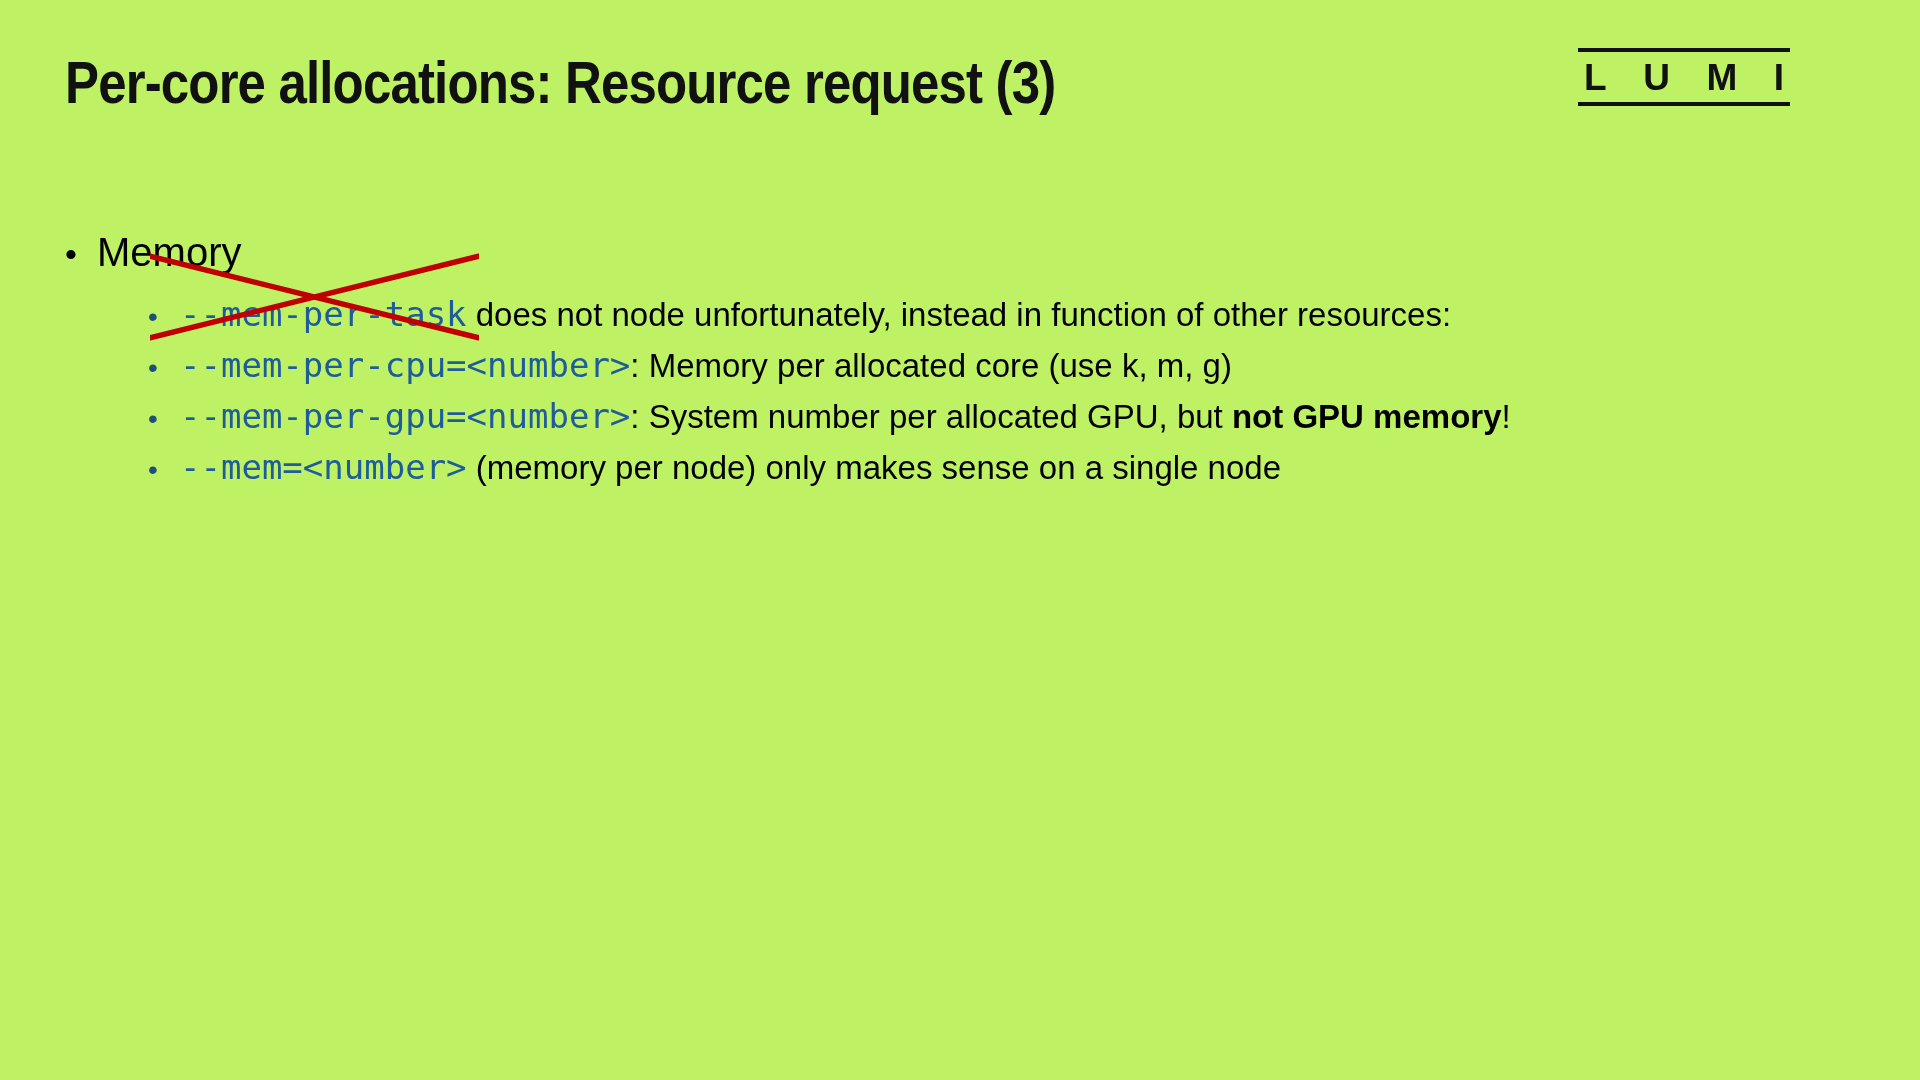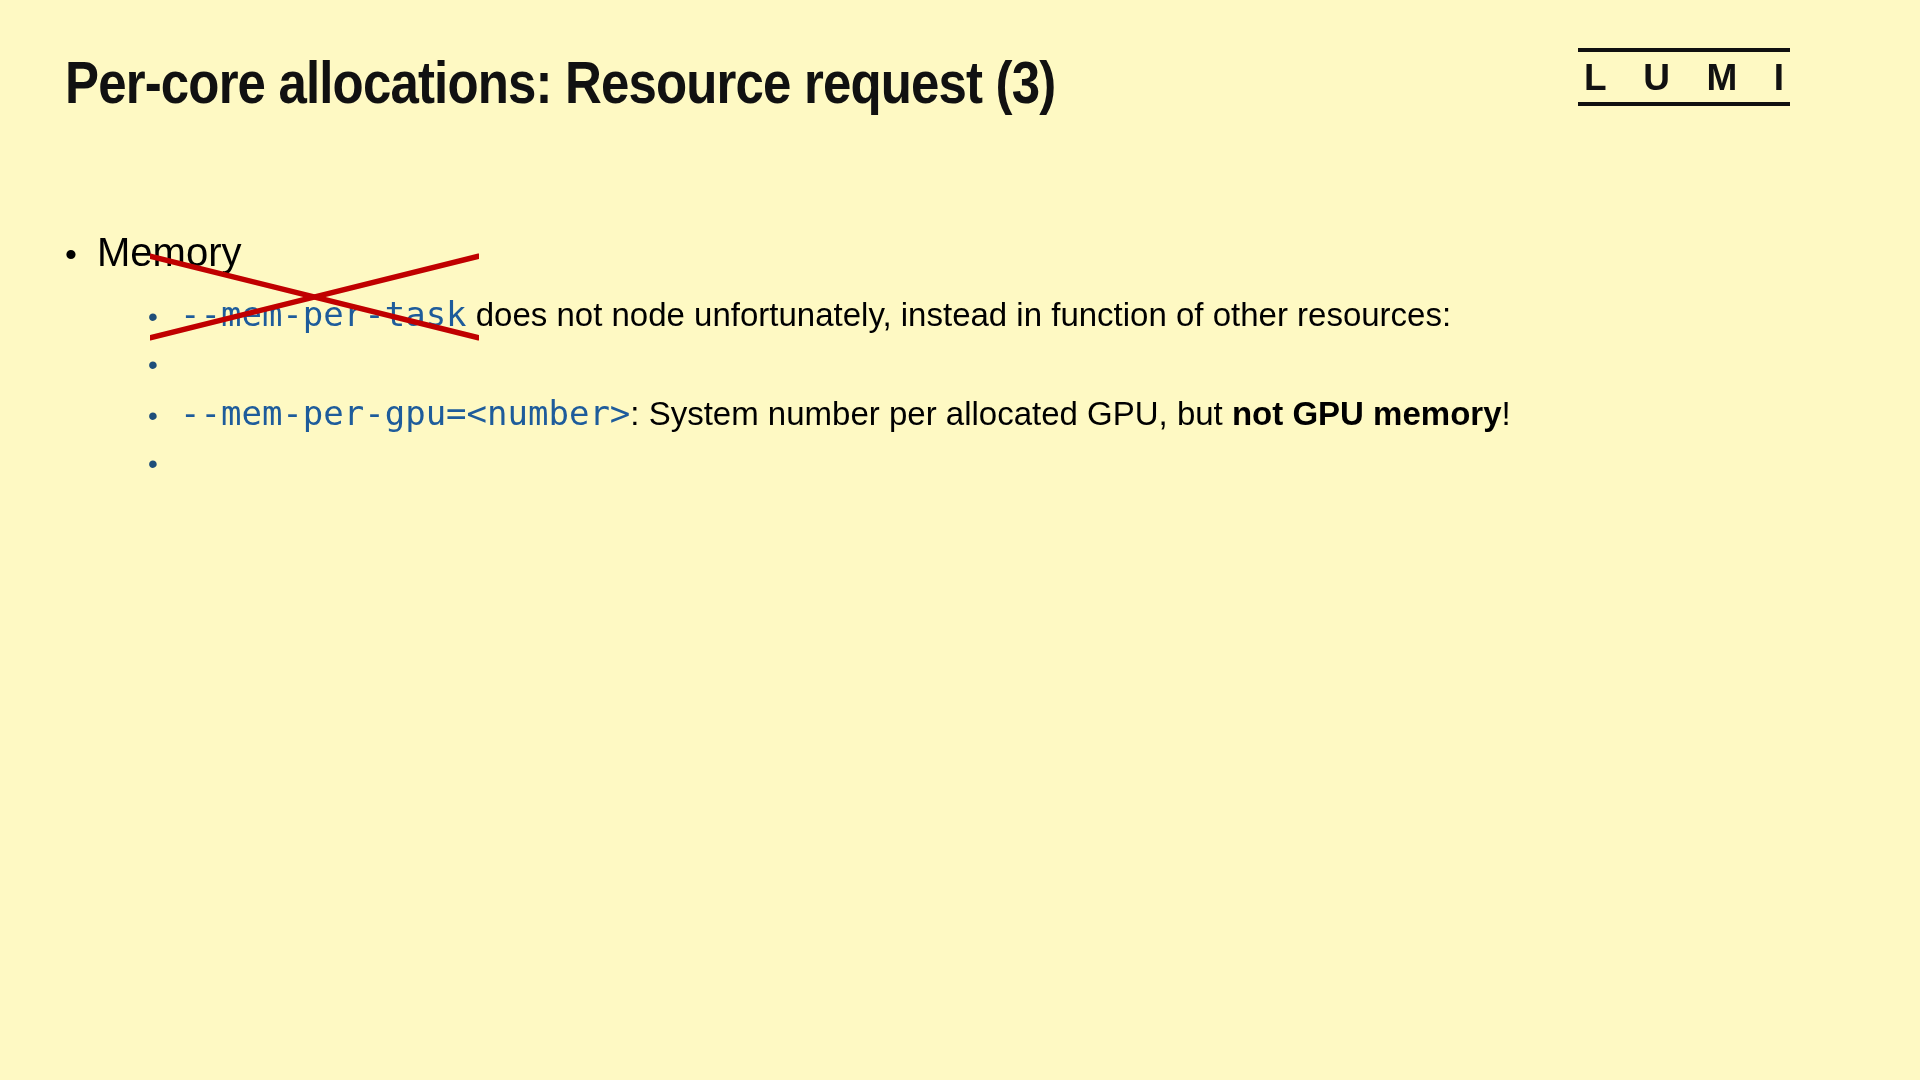--- a/index.html
+++ b/index.html
@@ -3,21 +3,21 @@
 <meta charset="utf-8">
 <style>
   * { margin: 0; padding: 0; box-sizing: border-box; }
   html, body { width: 1920px; height: 1080px; }
   body {
     font-family: "Liberation Sans", sans-serif;
     background: #ffffff;
     position: relative;
     overflow: hidden;
   }
-  .slide { position: absolute; inset: 0; background: #fef9c3; }
+  .slide { position: absolute; inset: 0; background: #bef264; }
 
   
   .slide-title {
     position: absolute;
     left: 65px;
     top: 48px;
     font-size: 60px;
     font-weight: 800;
     color: #111111;
     letter-spacing: -1px;
@@ -126,24 +126,26 @@
     <div class="sub-list" id="sub-list">
         <div class="sub-bullet-row">
           <span class="marker">•</span>
           <span><span class="crossed-wrap"><span class="seg-code">--mem-per-task</span><svg class="cross-overlay" viewBox="0 0 100 100" preserveAspectRatio="none">
                 <line x1="0" y1="10" x2="100" y2="90" stroke="#C00000" stroke-width="5.5" vector-effect="non-scaling-stroke" stroke-linecap="round"></line>
                 <line x1="0" y1="90" x2="100" y2="10" stroke="#C00000" stroke-width="5.5" vector-effect="non-scaling-stroke" stroke-linecap="round"></line>
               </svg></span><span class="seg-text"> does not node unfortunately, instead in function of other resources:</span></span>
         </div>
         <div class="sub-bullet-row">
           <span class="marker">•</span>
+          <span><span class="seg-code">--mem-per-cpu=&lt;number&gt;</span><span class="seg-text">: Memory per allocated core (use k, m, g)</span></span>
         </div>
         <div class="sub-bullet-row">
           <span class="marker">•</span>
           <span><span class="seg-code">--mem-per-gpu=&lt;number&gt;</span><span class="seg-text">: System number per allocated GPU, but </span><span class="seg-bold">not GPU memory</span><span class="seg-text">!</span></span>
         </div>
         <div class="sub-bullet-row">
           <span class="marker">•</span>
+          <span><span class="seg-code">--mem=&lt;number&gt;</span><span class="seg-text"> (memory per node) only makes sense on a single node</span></span>
         </div>
       </div>
   </div>
 
 </div>
 
 </body></html>

